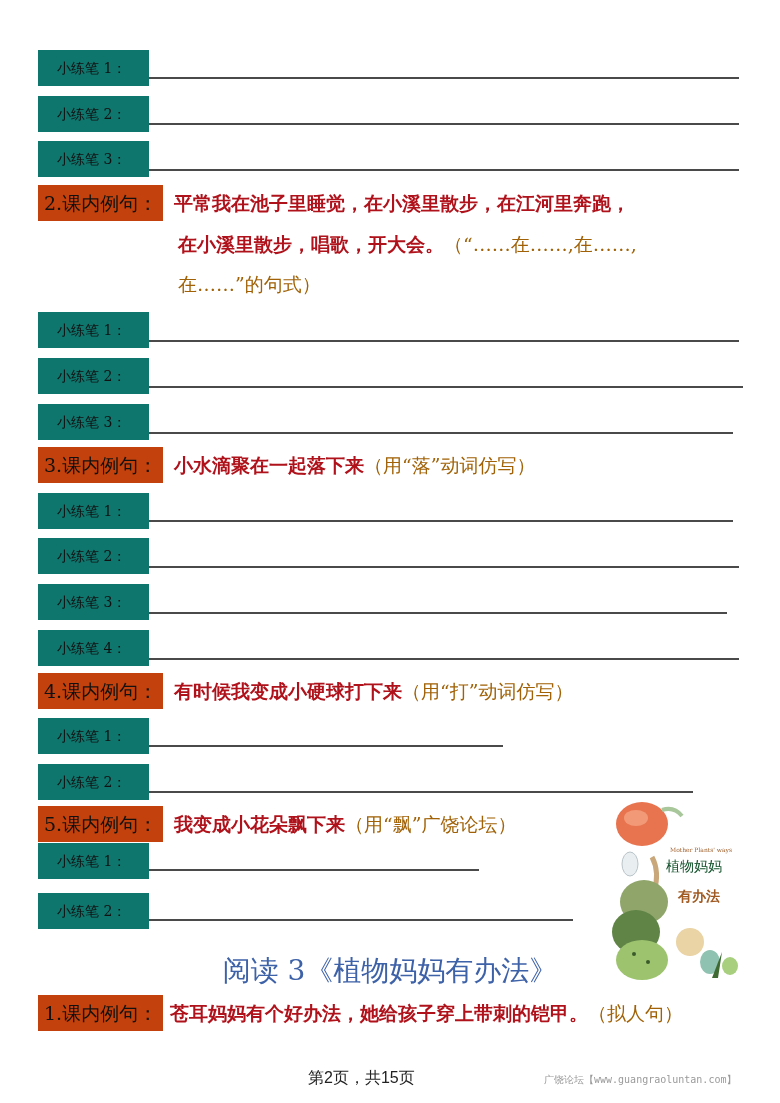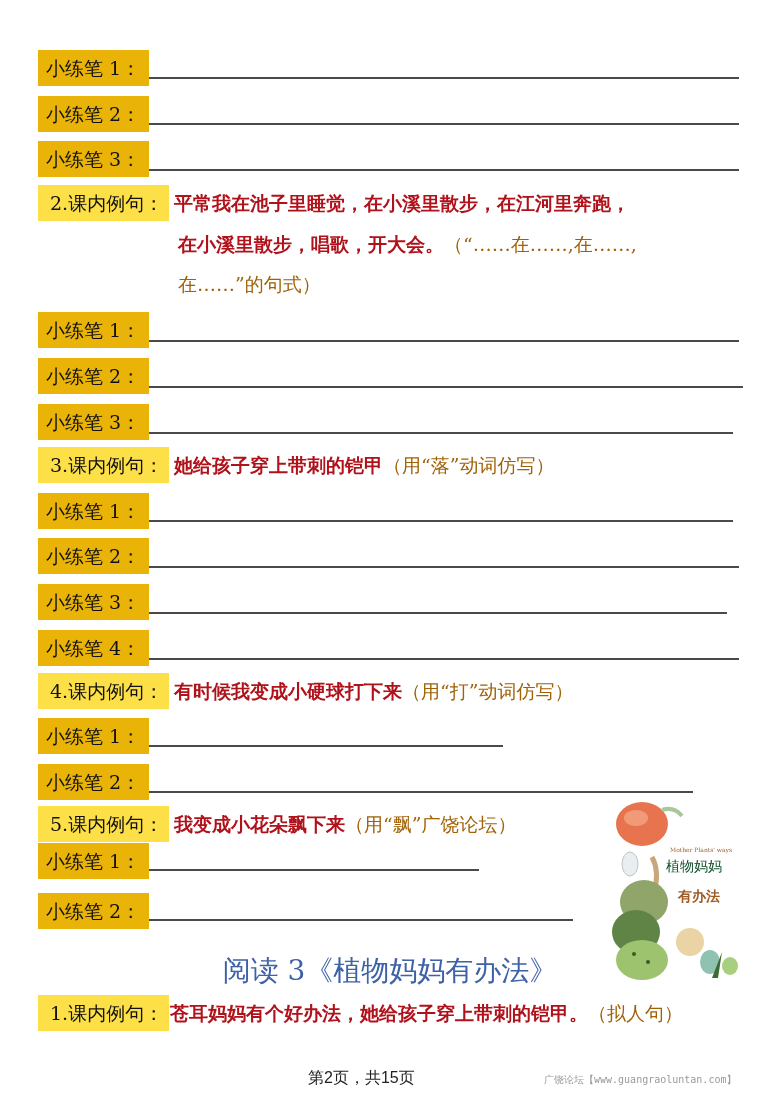--- a/index.html
+++ b/index.html
@@ -1,21 +1,21 @@
 <!DOCTYPE html>
 <html><head>
 <meta charset="utf-8">
 <style>
   html, body { margin: 0; padding: 0; background: #ffffff; }
   body { width: 780px; height: 1103px; position: relative; overflow: hidden;
          font-family: "DejaVu Serif", "Liberation Serif", serif; color: #1a1a1a; }
-  .label-y { position: absolute; left: 38px; background: #eab308; height: 36px; width: 111px;
-             font-size: 19px; line-height: 36px; padding-left: 8px; box-sizing: border-box; color: #111; white-space: nowrap; }
-  .label-b { position: absolute; left: 38px; background: #fde047; height: 36px;
-             font-size: 19px; line-height: 36px; padding-left: 12px; padding-right: 6px; box-sizing: border-box; color: #111; white-space: nowrap; }
+  .label-y { position: absolute; left: 38px; background: #0f766e; height: 36px; width: 111px;
+             font-size: 14px; line-height: 36px; padding-left: 19px; box-sizing: border-box; color: #111; white-space: nowrap; }
+  .label-b { position: absolute; left: 38px; background: #c2410c; height: 36px;
+             font-size: 19px; line-height: 36px; padding-left: 6px; padding-right: 6px; box-sizing: border-box; color: #111; white-space: nowrap; }
   .line { position: absolute; height: 0; border-top: 2px solid #4a4a4a; }
   .red { color: #b0121b; }
   .blue { color: #a16207; }
   .example { position: absolute; font-size: 19px; line-height: 36px; white-space: nowrap; font-weight: bold; }
   .example .blue { font-weight: normal; }
   .title { position: absolute; left: 0; width: 780px; text-align: center; top: 952px;
            font-size: 28px; color: #3e62a8; }
   .footer { position: absolute; top: 1068px; left: 308px; font-size: 16px; color: #222; font-family: "Liberation Sans", sans-serif; }
   .watermark { position: absolute; top: 1073px; left: 544px; font-size: 10px; color: #9a9a9a; font-family: "DejaVu Sans Mono", monospace; }
   .bookimg { position: absolute; left: 612px; top: 802px; width: 130px; height: 178px; }
@@ -47,21 +47,21 @@
 
 <div class="label-y" style="top:312px">小练笔 1：</div>
 <div class="line" style="top:340px;left:149px;width:590px"></div>
 <div class="label-y" style="top:358px">小练笔 2：</div>
 <div class="line" style="top:386px;left:149px;width:594px"></div>
 <div class="label-y" style="top:404px">小练笔 3：</div>
 <div class="line" style="top:432px;left:149px;width:584px"></div>
 
 <div class="label-b" style="top:447px">3.课内例句：</div>
 <div class="example" style="left:174px;top:447px">
-  <span class="red">她给孩子穿上带刺的铠甲</span><span class="blue">（用“落”动词仿写）</span>
+  <span class="red">小水滴聚在一起落下来</span><span class="blue">（用“落”动词仿写）</span>
 </div>
 
 <div class="label-y" style="top:493px">小练笔 1：</div>
 <div class="line" style="top:520px;left:149px;width:584px"></div>
 <div class="label-y" style="top:538px">小练笔 2：</div>
 <div class="line" style="top:566px;left:149px;width:590px"></div>
 <div class="label-y" style="top:584px">小练笔 3：</div>
 <div class="line" style="top:612px;left:149px;width:578px"></div>
 <div class="label-y" style="top:630px">小练笔 4：</div>
 <div class="line" style="top:658px;left:149px;width:590px"></div>

